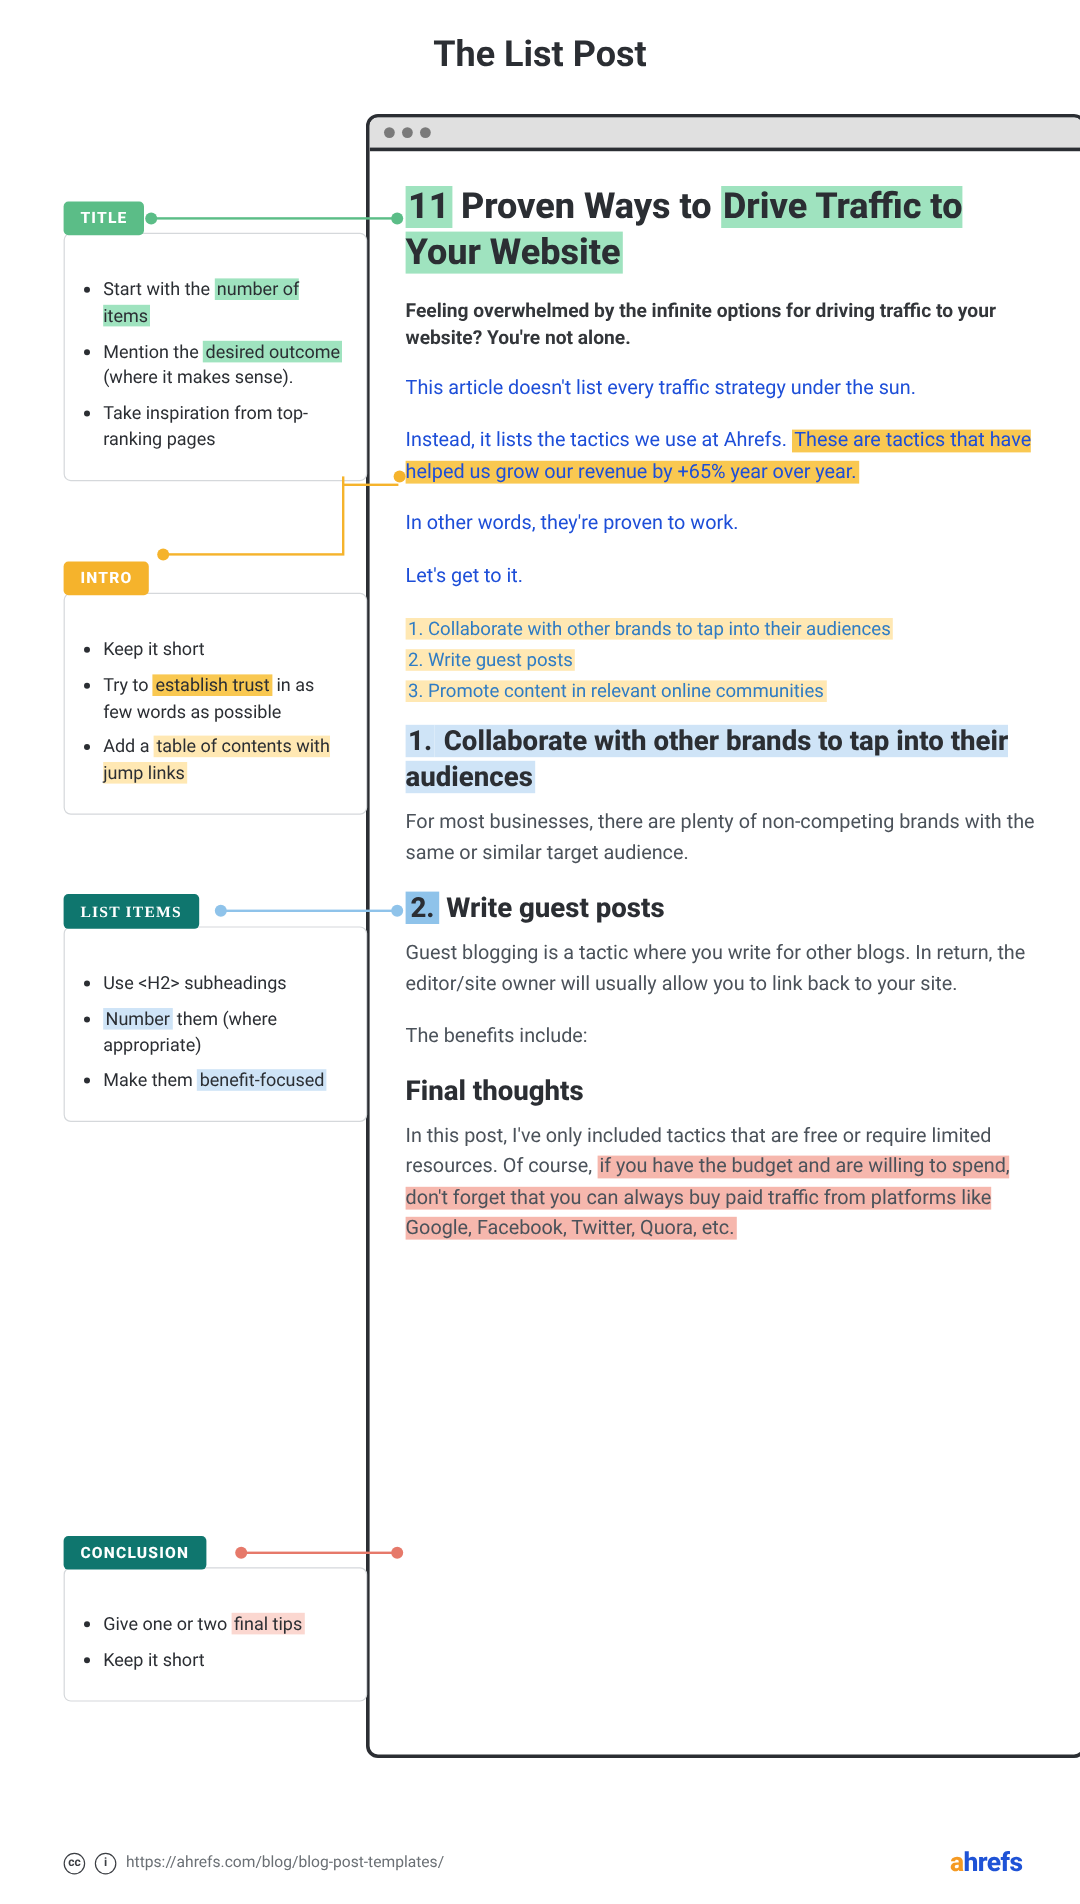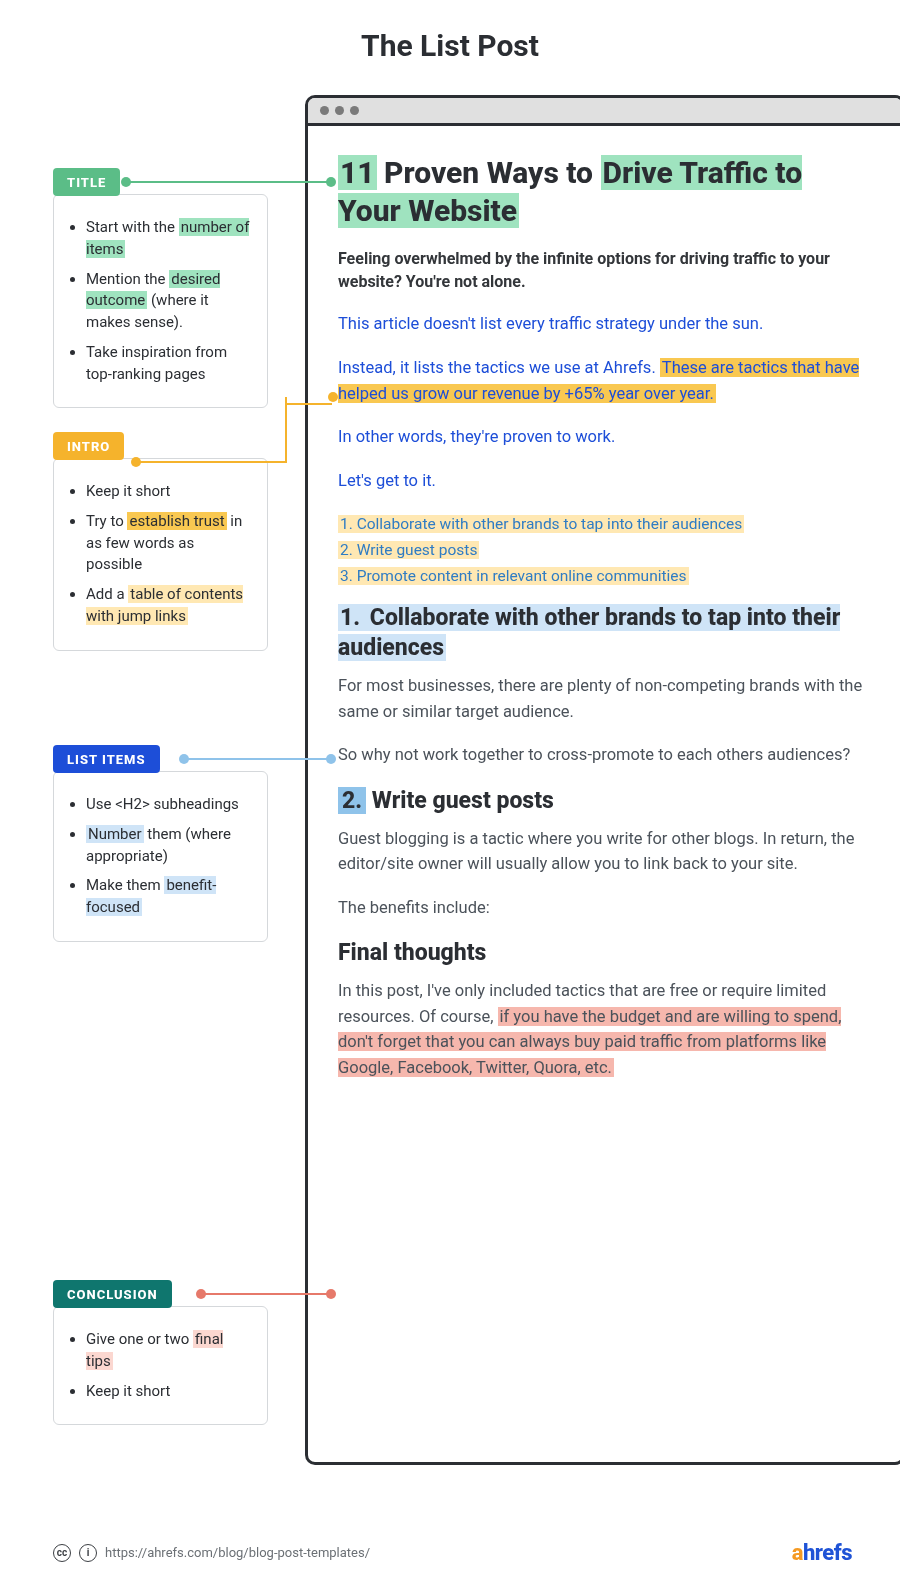--- a/index.html
+++ b/index.html
@@ -105,42 +105,42 @@
   .hl-cream  { background: #ffe8b3; padding: 0 2px; }
   .hl-blue   { background: #cfe4f7; padding: 0 2px; }
   .hl-bluesq { background: #8fc3ea; padding: 0 4px; }
   .hl-red    { background: #f6b7ad; padding: 0 2px; }
   .hl-red-lt { background: #fbd7d0; padding: 0 2px; }
 
   
   .side {
     position: absolute;
     left: 53px;
-    width: 215px;
+    width: 253px;
   }
   .tag {
     display: inline-block;
     color: #fff;
     font-weight: 800;
     letter-spacing: 1px;
     font-size: 13px;
     padding: 7px 14px 6px 14px;
     border-radius: 4px;
     margin-bottom: -2px;
     position: relative;
     z-index: 2;
   }
   .tag-green  { background: #5bbd87; }
   .tag-yellow { background: #f5b32c; }
-  .tag-blue   { background: #1d4ed8; color:#fff; }
+  .tag-blue   { background: #0f766e; color:#fff;font-family:Liberation Serif, serif; }
   .tag-red    { background: #0f766e; }
   .card {
     border: 1px solid #d5d8db;
     border-radius: 6px;
-    padding: 14px 16px 14px 8px;
+    padding: 28px 16px 14px 8px;
     background: #fff;
   }
   .card ul {
     margin: 0;
     padding-left: 24px;
   }
   .card li {
     font-size: 15px;
     line-height: 1.45;
     color: #2b2e33;
@@ -241,21 +241,20 @@
       <div class="toc">
         <div><span class="toc-item hl-cream">1. Collaborate with other brands to tap into their audiences</span></div>
         <div><span class="toc-item hl-cream">2. Write guest posts</span></div>
         <div><span class="toc-item hl-cream">3. Promote content in relevant online communities</span></div>
       </div>
 
       <h2 class="h2">
         <span class="hl-blue">1.</span><span class="hl-blue">  Collaborate with other brands to tap into their audiences</span>
       </h2>
       <p class="section-body">For most businesses, there are plenty of non-competing brands with the same or similar target audience.</p>
-      <p class="section-body">So why not work together to cross-promote to each others audiences?</p>
 
       <h2 class="h2">
         <span class="hl-bluesq">2.</span><span>  Write guest posts</span>
       </h2>
       <p class="section-body">Guest blogging is a tactic where you write for other blogs. In return, the editor/site owner will usually allow you to link back to your site.</p>
       <p class="section-body">The benefits include:</p>
 
       <h2 class="h2">Final thoughts</h2>
       <p class="section-body">
         <span>In this post, I've only included tactics that are free or require limited resources. Of course,</span>
@@ -273,21 +272,21 @@
           <span>Start with the </span><span class="hl-green">number of items</span>
         </li>
         <li>
           <span>Mention the </span><span class="hl-green">desired outcome</span><span> (where it makes sense).</span>
         </li>
         <li>Take inspiration from top-ranking pages</li>
       </ul>
     </div>
   </div>
 
-  <div class="side" style="top:432px">
+  <div class="side" style="top:468px">
     <span class="tag tag-yellow">INTRO</span>
     <div class="card">
       <ul>
         <li>Keep it short</li>
         <li>
           <span>Try to </span><span class="hl-yellow">establish trust</span><span> in as few words as possible</span>
         </li>
         <li>
           <span>Add a </span><span class="hl-cream">table of contents with jump links</span>
         </li>

